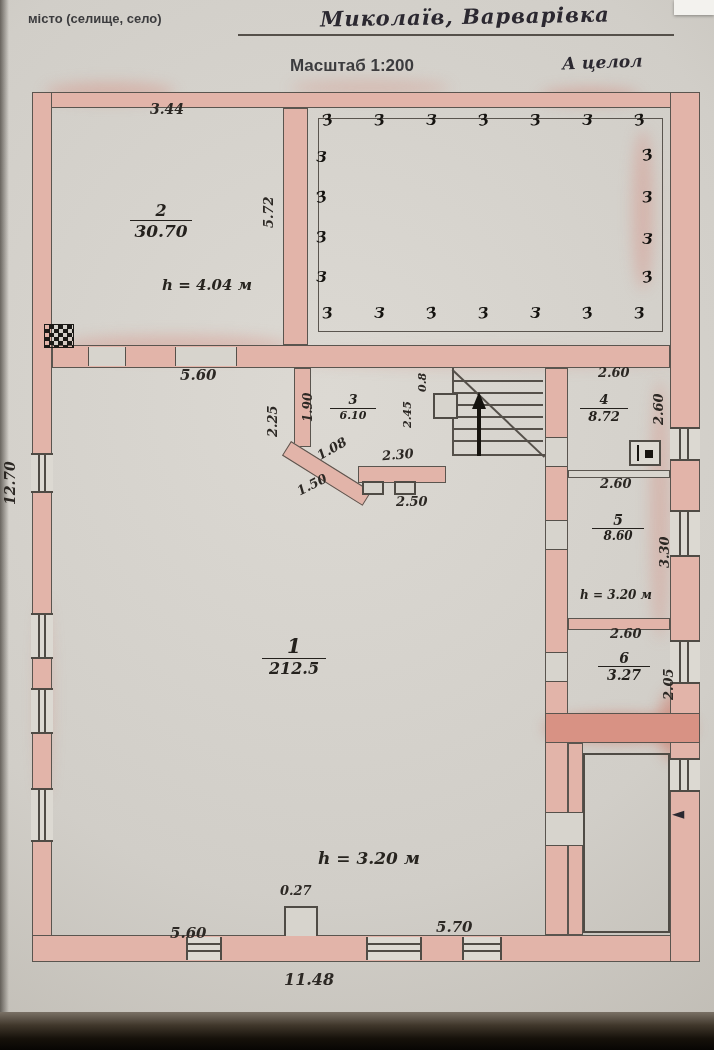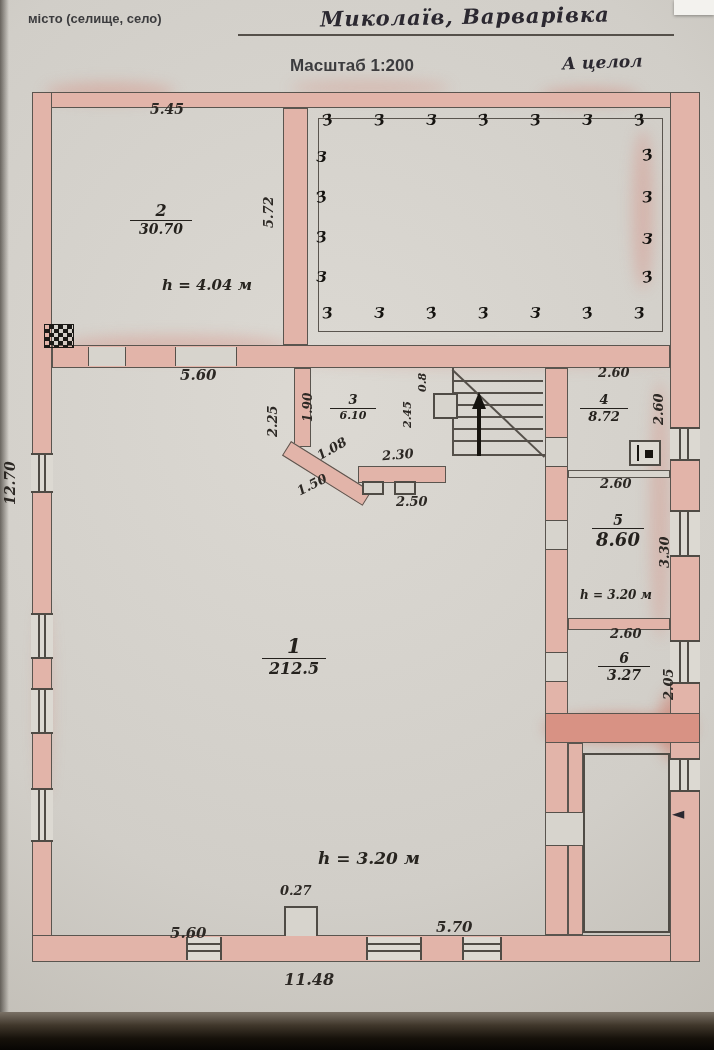--- a/index.html
+++ b/index.html
@@ -145,44 +145,44 @@
     <div class="winh" style="left:462px;top:937px;width:40px;height:23px;"></div>
 
     <div class="box" style="left:284px;top:906px;width:34px;height:30px;border-bottom:none;"></div>
 
     <div class="room-label" style="left:262px;top:635px;width:64px;">
       <span class="num" style="font-size:20px;">1</span>
       <span class="area" style="font-size:16px;">212.5</span>
     </div>
     <div class="room-label" style="left:130px;top:202px;width:62px;">
       <span class="num" style="font-size:16px;">2</span>
-      <span class="area" style="font-size:14px;font-style:italic;">30.70</span>
+      <span class="area" style="font-size:17px;font-style:italic;">30.70</span>
     </div>
     <div class="room-label" style="left:330px;top:393px;width:46px;">
       <span class="num" style="font-size:13px;">3</span>
       <span class="area" style="font-size:11px;">6.10</span>
     </div>
     <div class="room-label" style="left:580px;top:393px;width:48px;">
       <span class="num" style="font-size:13px;">4</span>
       <span class="area" style="font-size:13px;">8.72</span>
     </div>
     <div class="room-label" style="left:592px;top:512px;width:52px;">
       <span class="num" style="font-size:14px;">5</span>
-      <span class="area" style="font-size:18px;">8.60</span>
+      <span class="area" style="font-size:12px;">8.60</span>
     </div>
     <div class="room-label" style="left:598px;top:650px;width:52px;">
       <span class="num" style="font-size:14px;">6</span>
       <span class="area" style="font-size:14px;">3.27</span>
     </div>
 
     <span class="hnote" style="left:162px;top:276px;font-size:15px;">h = 4.04 м</span>
     <span class="hnote" style="left:580px;top:588px;font-size:12px;">h = 3.20 м</span>
     <span class="hnote" style="left:318px;top:848px;font-size:17px;">h = 3.20 м</span>
 
-    <span class="dim" style="left:150px;top:102px;font-size:14px;">5.45</span>
+    <span class="dim" style="left:150px;top:102px;font-size:14px;">3.44</span>
     <span class="dim rot" style="left:262px;top:228px;">5.72</span>
     <span class="dim" style="left:180px;top:368px;font-size:15px;">5.60</span>
     <span class="dim rot" style="left:3px;top:505px;font-size:14px;">12.70</span>
 
     <span class="dim rot" style="left:266px;top:437px;">2.25</span>
     <span class="dim rot" style="left:302px;top:422px;font-size:12px;">1.90</span>
     <span class="dim" style="left:316px;top:442px;transform:rotate(-30deg);">1.08</span>
     <span class="dim" style="left:296px;top:478px;transform:rotate(-27deg);">1.50</span>
     <span class="dim" style="left:382px;top:448px;transform:rotate(-5deg);">2.30</span>
     <span class="dim" style="left:396px;top:495px;">2.50</span>

